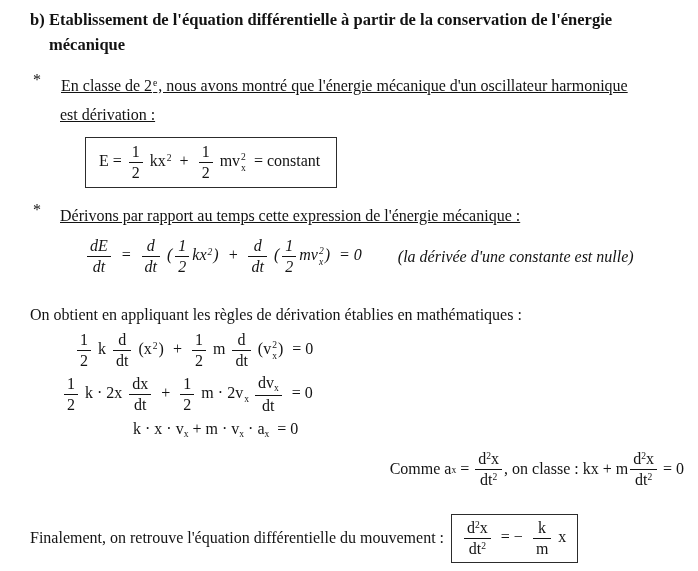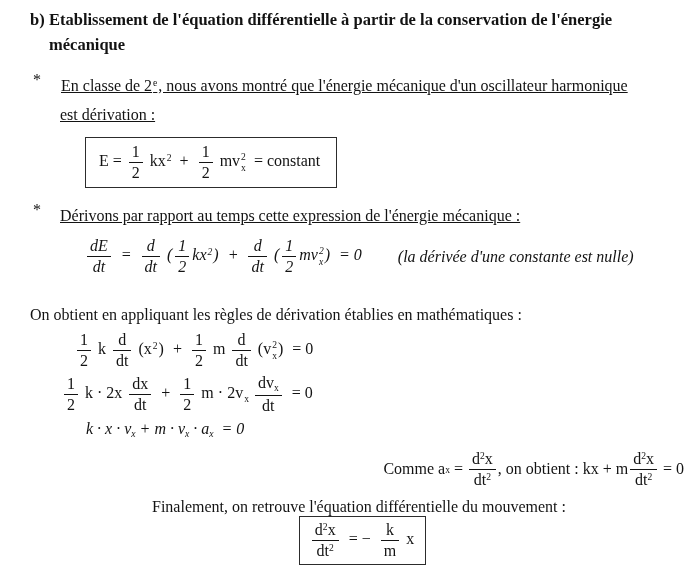--- a/index.html
+++ b/index.html
@@ -27,23 +27,23 @@
   .eqrow { white-space:nowrap; }
   .eq-energy-box {
     display:inline-block; border:1.5px solid #2c2c2c;
     padding:5px 12px; margin:7px 0 0 55px;
   }
   .eq-der { margin:7px 0 0 55px; display:flex; align-items:center;font-style:italic; }
   .eq-der .note { margin-left:32px; }
   .para1 { margin-top:30px; }
   .eq-s1 { margin:7px 0 0 45px; }
   .eq-s2 { margin:4px 0 0 32px; }
-  .eq-s3 { margin:5px 0 0 56px;font-style:italic; }
+  .eq-s3 { margin:5px 0 0 103px; }
   .comme { margin-top:11px; display:flex; align-items:center;justify-content:flex-end; }
-  .finalrow { margin-top:9px; display:flex; align-items:center;flex-direction:column; }
+  .finalrow { margin-top:25px; display:flex; align-items:center; }
   .final-box {
     display:inline-block; border:1.5px solid #2c2c2c;
     padding:4px 10px; margin-left:7px;
   }
   
   .frac { display:inline-block; vertical-align:middle; text-align:center; line-height:1.12; padding:0 2px; }
   .fn { display:block; padding:0 3px 1px; }
   .fd { display:block; border-top:1.3px solid #131313; padding:1px 3px 0; }
   .sup { font-size:0.6em; vertical-align:0.55em; }
   .sub { font-size:0.6em; vertical-align:-0.35em; }
@@ -146,21 +146,21 @@
 
   
   <div class="comme">
     <span>Comme a</span>
       <span class="sub">x</span>
     <span class="op">=</span>
     <span class="frac">
         <span class="fn"><span>d</span><span class="sup">2</span><span>x</span></span>
         <span class="fd"><span>dt</span><span class="sup">2</span></span>
       </span>
-    <span>, on obtient :  kx + m</span>
+    <span>, on classe :  kx + m</span>
     <span class="frac">
         <span class="fn"><span>d</span><span class="sup">2</span><span>x</span></span>
         <span class="fd"><span>dt</span><span class="sup">2</span></span>
       </span>
     <span class="op">= 0</span>
   </div>
 
   
   <div class="finalrow">
     <span>Finalement, on retrouve l'équation différentielle du mouvement :</span>

